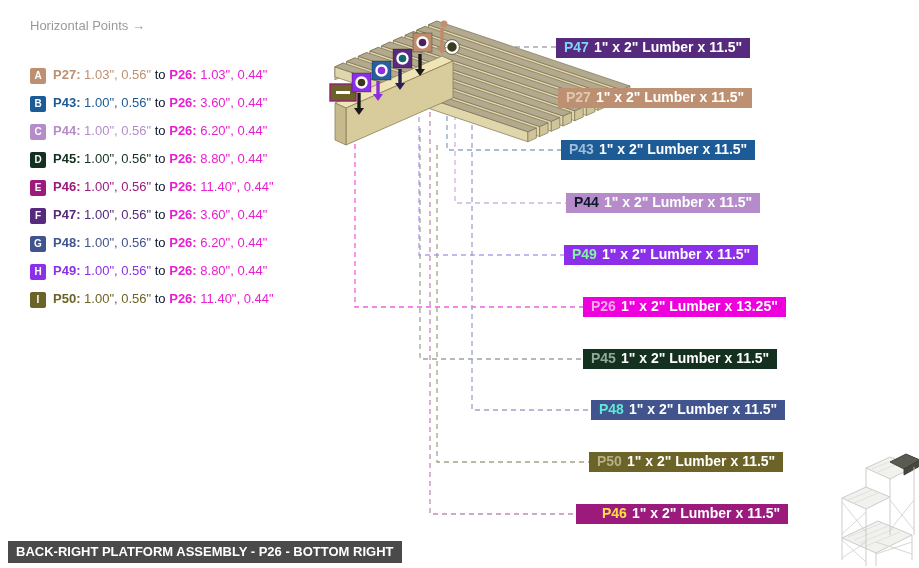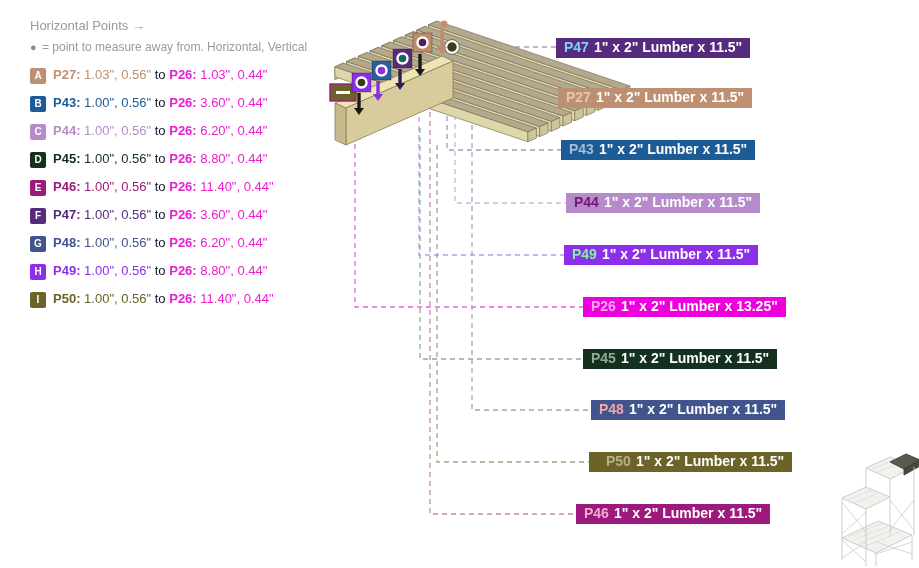--- a/index.html
+++ b/index.html
@@ -21,24 +21,20 @@
              font-size:13px;font-weight:bold;padding:3px 8px 4px 8px;white-space:nowrap;}
   #overlay{position:absolute;left:0;top:0;}
 </style>
 </head>
 <body>
 
 <div id="canvas">
 
   <div class="hdr">Horizontal Points →</div>
 
-  <div class="legend">
-    <span class="bullet">●</span>
-    <span>= point to measure away from. Horizontal, Vertical</span>
-  </div>
 
   <div>
       <div class="cp-row" style="top: 67px;"><span class="cp-badge" style="background: rgb(188, 144, 113);">A</span><span class="cp-part" style="color: rgb(188, 144, 113);">P27: </span><span style="color: rgb(188, 144, 113);">1.03", 0.56"</span><span class="cp-to"> to </span><span class="cp-part" style="color: rgb(232, 31, 208);">P26: </span><span style="color: rgb(232, 31, 208);">1.03", 0.44"</span></div>
       <div class="cp-row" style="top: 95px;"><span class="cp-badge" style="background: rgb(29, 91, 151);">B</span><span class="cp-part" style="color: rgb(29, 91, 151);">P43: </span><span style="color: rgb(29, 91, 151);">1.00", 0.56"</span><span class="cp-to"> to </span><span class="cp-part" style="color: rgb(232, 31, 208);">P26: </span><span style="color: rgb(232, 31, 208);">3.60", 0.44"</span></div>
       <div class="cp-row" style="top: 123px;"><span class="cp-badge" style="background: rgb(181, 140, 201);">C</span><span class="cp-part" style="color: rgb(181, 140, 201);">P44: </span><span style="color: rgb(181, 140, 201);">1.00", 0.56"</span><span class="cp-to"> to </span><span class="cp-part" style="color: rgb(232, 31, 208);">P26: </span><span style="color: rgb(232, 31, 208);">6.20", 0.44"</span></div>
       <div class="cp-row" style="top: 151px;"><span class="cp-badge" style="background: rgb(20, 48, 31);">D</span><span class="cp-part" style="color: rgb(20, 48, 31);">P45: </span><span style="color: rgb(20, 48, 31);">1.00", 0.56"</span><span class="cp-to"> to </span><span class="cp-part" style="color: rgb(232, 31, 208);">P26: </span><span style="color: rgb(232, 31, 208);">8.80", 0.44"</span></div>
       <div class="cp-row" style="top: 179px;"><span class="cp-badge" style="background: rgb(155, 26, 123);">E</span><span class="cp-part" style="color: rgb(155, 26, 123);">P46: </span><span style="color: rgb(155, 26, 123);">1.00", 0.56"</span><span class="cp-to"> to </span><span class="cp-part" style="color: rgb(232, 31, 208);">P26: </span><span style="color: rgb(232, 31, 208);">11.40", 0.44"</span></div>
       <div class="cp-row" style="top: 207px;"><span class="cp-badge" style="background: rgb(86, 42, 124);">F</span><span class="cp-part" style="color: rgb(86, 42, 124);">P47: </span><span style="color: rgb(86, 42, 124);">1.00", 0.56"</span><span class="cp-to"> to </span><span class="cp-part" style="color: rgb(232, 31, 208);">P26: </span><span style="color: rgb(232, 31, 208);">3.60", 0.44"</span></div>
       <div class="cp-row" style="top: 235px;"><span class="cp-badge" style="background: rgb(65, 84, 142);">G</span><span class="cp-part" style="color: rgb(65, 84, 142);">P48: </span><span style="color: rgb(65, 84, 142);">1.00", 0.56"</span><span class="cp-to"> to </span><span class="cp-part" style="color: rgb(232, 31, 208);">P26: </span><span style="color: rgb(232, 31, 208);">6.20", 0.44"</span></div>
       <div class="cp-row" style="top: 263px;"><span class="cp-badge" style="background: rgb(140, 47, 232);">H</span><span class="cp-part" style="color: rgb(140, 47, 232);">P49: </span><span style="color: rgb(140, 47, 232);">1.00", 0.56"</span><span class="cp-to"> to </span><span class="cp-part" style="color: rgb(232, 31, 208);">P26: </span><span style="color: rgb(232, 31, 208);">8.80", 0.44"</span></div>
@@ -175,22 +171,23 @@
       <path d="M4,56 L4,96 M28,67 L28,111 M52,55 L52,93 M28,26 L28,45 M52,37 L52,55 M76,25 L76,93 M4,96 L4,118 M38,111 L38,124 M74,93 L74,118 M28,111 L28,124"></path>
 
       <path d="M4,60 L28,90 M28,70 L4,92 M52,58 L76,88 M76,58 L52,88 M4,98 L28,120 M28,100 L4,116 M38,112 L74,100 M74,112 L38,100" stroke="#d2d2d0"></path>
     </g>
   </svg>
 
   <div>
       <div class="callout" style="top: 38px; left: 556px; background: rgb(86, 42, 124);"><span class="cid" style="color: #7dd3fc;">P47</span><span>1" x 2" Lumber x 11.5"</span></div>
       <div class="callout" style="top: 88px; left: 558px; background: rgb(189, 144, 113);"><span class="cid" style="color: rgb(224, 200, 179);">P27</span><span>1" x 2" Lumber x 11.5"</span></div>
       <div class="callout" style="top: 140px; left: 561px; background: rgb(29, 91, 151);"><span class="cid" style="color: rgb(163, 189, 214);">P43</span><span>1" x 2" Lumber x 11.5"</span></div>
-      <div class="callout" style="top: 193px; left: 566px; background: rgb(181, 140, 201);"><span class="cid" style="color: #701a75; text-align: right;">P44</span><span>1" x 2" Lumber x 11.5"</span></div>
+      <div class="callout" style="top: 193px; left: 566px; background: rgb(181, 140, 201);"><span class="cid" style="color: #0f172a; text-align: right;">P44</span><span>1" x 2" Lumber x 11.5"</span></div>
       <div class="callout" style="top: 245px; left: 564px; background: rgb(140, 47, 232);"><span class="cid" style="color: #86efac;">P49</span><span>1" x 2" Lumber x 11.5"</span></div>
       <div class="callout" style="top: 297px; left: 583px; background: rgb(238, 0, 221);"><span class="cid" style="color: rgb(249, 168, 239);">P26</span><span>1" x 2" Lumber x 13.25"</span></div>
       <div class="callout" style="top: 349px; left: 583px; background: rgb(20, 48, 31);"><span class="cid" style="color: rgb(145, 168, 154);">P45</span><span>1" x 2" Lumber x 11.5"</span></div>
-      <div class="callout" style="top: 400px; left: 591px; background: rgb(65, 84, 142);"><span class="cid" style="color: #fca5a5;">P48</span><span>1" x 2" Lumber x 11.5"</span></div>
-      <div class="callout" style="top: 452px; left: 589px; background: rgb(107, 99, 39);"><span class="cid" style="color: rgb(181, 176, 135); margin-left: 9px;">P50</span><span>1" x 2" Lumber x 11.5"</span></div>
-      <div class="callout" style="top: 504px; left: 576px; background: rgb(155, 26, 123);"><span class="cid" style="color: #f9a8d4;">P46</span><span>1" x 2" Lumber x 11.5"</span></div>
+      <div class="callout" style="top: 400px; left: 591px; background: rgb(65, 84, 142);"><span class="cid" style="color: #5eead4;">P48</span><span>1" x 2" Lumber x 11.5"</span></div>
+      <div class="callout" style="top: 452px; left: 589px; background: rgb(107, 99, 39);"><span class="cid" style="color: rgb(181, 176, 135);">P50</span><span>1" x 2" Lumber x 11.5"</span></div>
+      <div class="callout" style="top: 504px; left: 576px; background: rgb(155, 26, 123);"><span class="cid" style="color: #fde047; margin-left: 18px;">P46</span><span>1" x 2" Lumber x 11.5"</span></div>
     </div>
 
+  <div id="footerbar">BACK-RIGHT PLATFORM ASSEMBLY - P26 - BOTTOM RIGHT</div>
 </div>
 
 </body></html>

